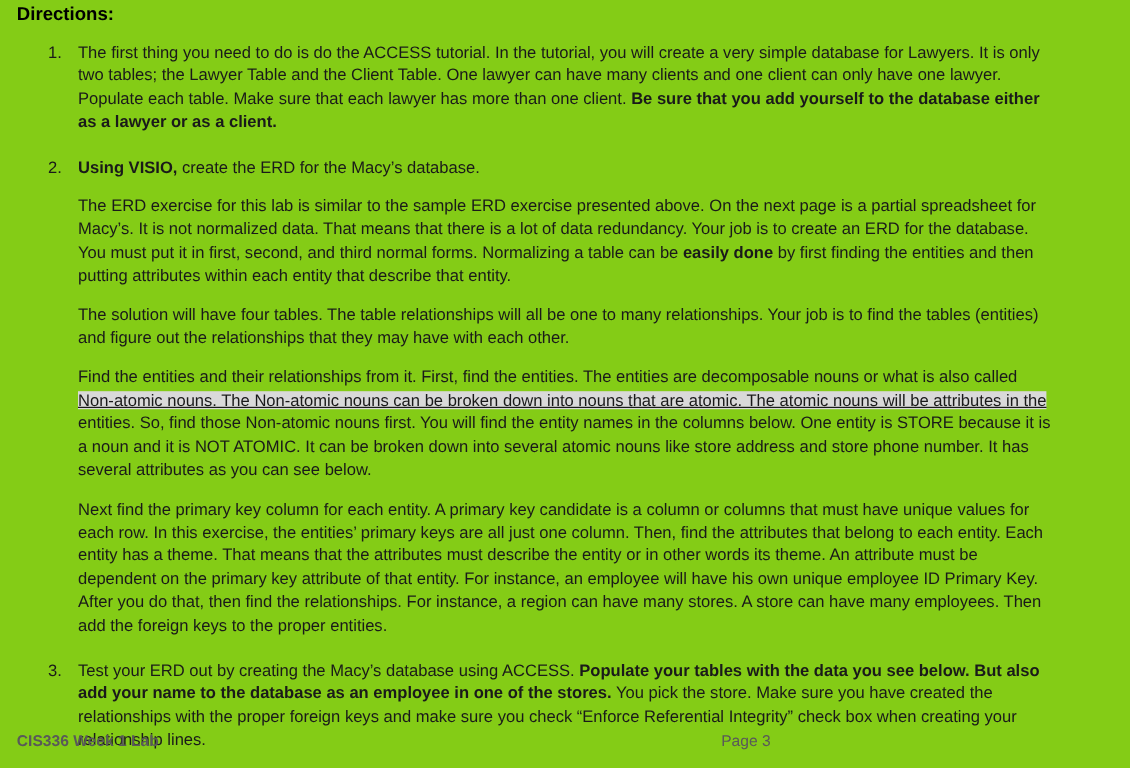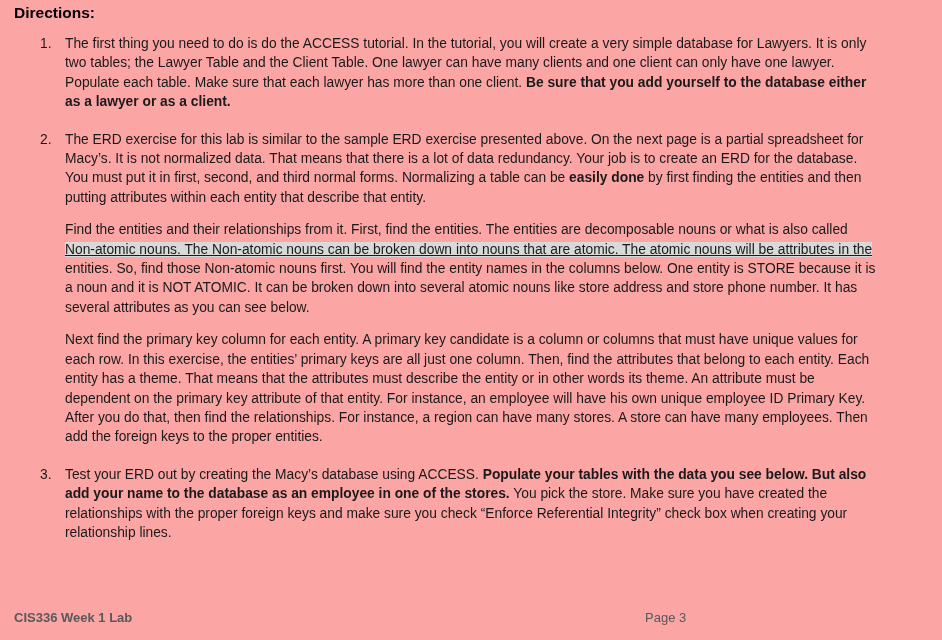--- a/index.html
+++ b/index.html
@@ -6,21 +6,21 @@
     margin: 0;
     padding: 0;
     background: #ffffff;
     font-family: "Liberation Sans", sans-serif;
   }
   .page {
     position: relative;
     width: 942px;
     height: 640px;
     box-sizing: border-box;
-    background: #fca5a5;
+    background: #84cc16;
     color: #1a1a1a;
     padding: 2px 62px 0 14px;
     overflow: hidden;
   }
   .heading {
     font-size: 15.5px;
     font-weight: bold;
     color: #000000;
     margin: 2px 0 12px 0;
   }
@@ -62,21 +62,20 @@
   .footer-left {
     position: absolute;
     left: 14px;
     top: 0;
     font-weight: bold;
   }
   .footer-page {
     position: absolute;
     left: 601px;
     top: 0;
-    margin-left: 44px;
   }
 </style>
 </head>
 <body>
 
 <div class="page">
 
   <div class="heading">Directions:</div>
 
   <div class="doc-body">
@@ -84,21 +83,23 @@
     <div class="list-item">
       <div class="num">1.</div>
       <div class="content">
         <p><span>The first thing you need to do is do the ACCESS tutorial. In the tutorial, you will create a very simple database for Lawyers. It is only two tables; the Lawyer Table and the Client Table. One lawyer can have many clients and one client can only have one lawyer. Populate each table. Make sure that each lawyer has more than one client. </span><span class="b">Be sure that you add yourself to the database either as a lawyer or as a client.</span></p>
       </div>
     </div>
 
     <div class="list-item">
       <div class="num">2.</div>
       <div class="content">
+        <p><span class="b">Using VISIO,</span><span> create the ERD for the Macy’s database.</span></p>
         <p><span>The ERD exercise for this lab is </span><span class="u">similar to</span><span> the sample ERD exercise presented above. On the next page is a partial spreadsheet for Macy’s. It is not normalized data. That means that there is a lot of data redundancy. Your job is to create an ERD for the database. You must put it in first, second, and third normal forms. Normalizing a table can be </span><span class="b">easily done</span><span> by first finding the entities and then putting attributes within each entity that describe that entity.</span></p>
+        <p><span>The solution will have four tables. The table relationships will all be one to many relationships. Your job is to find the tables (entities) and figure out the relationships that they may have with each other.</span></p>
         <p><span>Find the entities and their relationships from it. First, find the entities. The entities are decomposable nouns or what is also called </span><span class="hl">Non-atomic nouns. The Non-atomic nouns can be broken down into nouns that are atomic. The atomic nouns will be attributes in the</span><span> entities. So, find those Non-atomic nouns first. You will find the entity names in the columns below. One entity is STORE because it is a noun and it is NOT ATOMIC. It can be broken down into several atomic nouns like store address and store phone number. It has several attributes as you can see below.</span></p>
         <p><span>Next find the primary key column for each entity. A primary key candidate is a column or columns that must have unique values for each row. In this exercise, the entities’ primary keys are all just one column. Then, find the attributes that belong to each entity. Each entity has a theme. That means that the attributes must describe the entity or in other words its theme. An attribute must be dependent on the primary key attribute of that entity. For instance, an employee will have his own unique employee ID Primary Key. After you do that, then find the relationships. For instance, a region can have many stores. A store can have many employees. Then add the foreign keys to the proper entities.</span></p>
       </div>
     </div>
 
     <div class="list-item">
       <div class="num">3.</div>
       <div class="content">
         <p><span>Test your ERD out by creating the Macy’s database using ACCESS. </span><span class="b">Populate your tables with the data you see below. But also add your name to the database as an employee in one of the stores.</span><span> You pick the store. Make sure you have created the relationships with the proper foreign keys and make sure you check “Enforce Referential Integrity” check box when creating your relationship lines.</span></p>
       </div>

